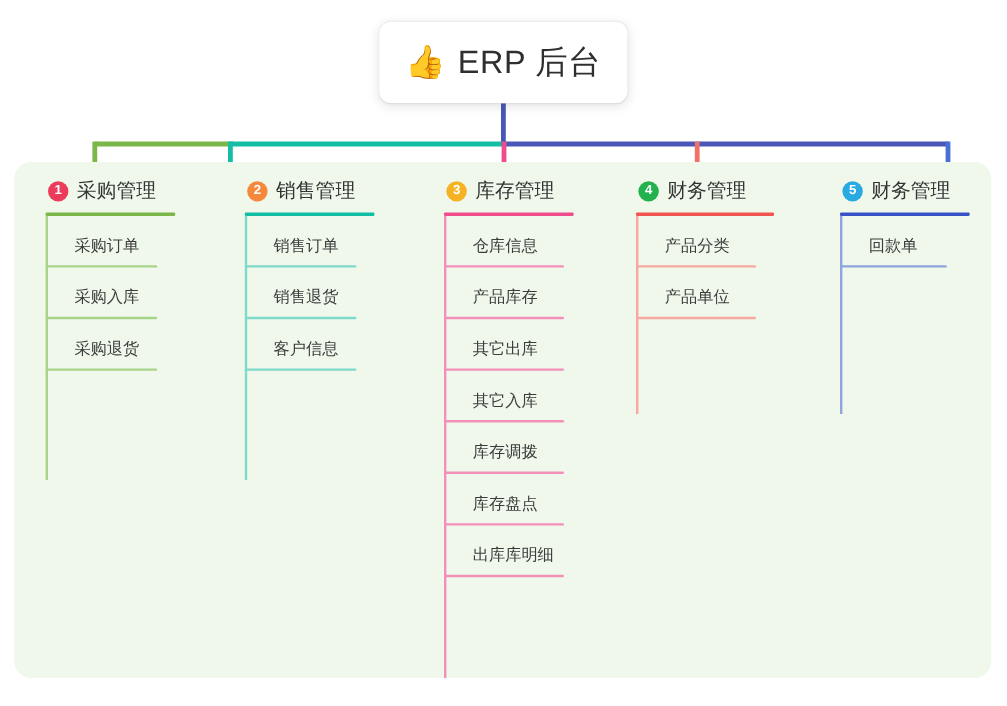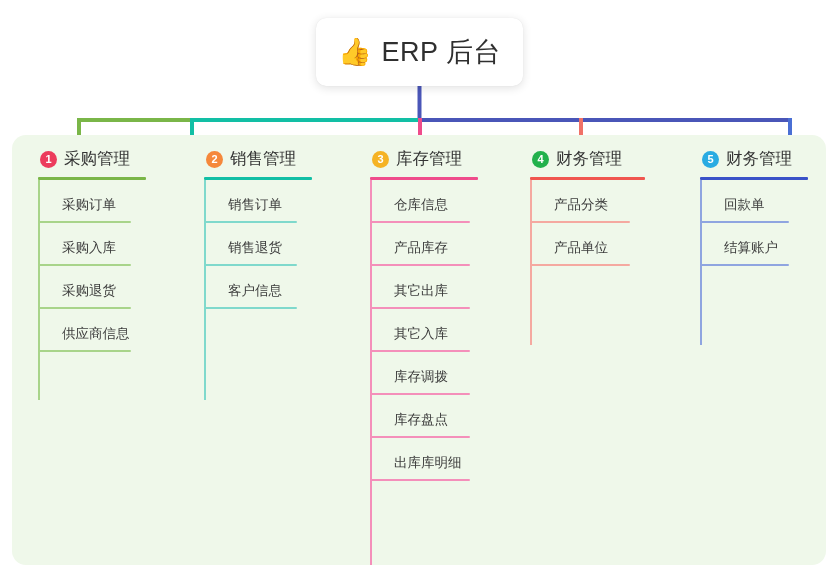--- a/index.html
+++ b/index.html
@@ -168,24 +168,20 @@
           <div class="item-rule" style="width: 93px; background: rgb(168, 212, 138);"></div>
         </div>
         <div class="item">
           <span class="item-label">采购入库</span>
           <div class="item-rule" style="width: 93px; background: rgb(168, 212, 138);"></div>
         </div>
         <div class="item">
           <span class="item-label">采购退货</span>
           <div class="item-rule" style="width: 93px; background: rgb(168, 212, 138);"></div>
         </div>
-        <div class="item">
-          <span class="item-label">供应商信息</span>
-          <div class="item-rule" style="width: 93px; background: rgb(168, 212, 138);"></div>
-        </div>
       </div>
     </div>
     <div class="column" style="left: 204px;">
       <div class="col-head">
         <span class="badge" style="background: rgb(245, 136, 59);">2</span>
         <span class="col-title">销售管理</span>
       </div>
       <div class="head-rule" style="width: 108px; background: rgb(18, 191, 165);"></div>
       <div class="items">
         <div class="spine" style="background: rgb(127, 217, 204); height: 220px;"></div>
@@ -264,19 +260,15 @@
         <span class="badge" style="background: rgb(41, 171, 226);">5</span>
         <span class="col-title">财务管理</span>
       </div>
       <div class="head-rule" style="width: 108px; background: rgb(58, 82, 200);"></div>
       <div class="items">
         <div class="spine" style="background: rgb(143, 165, 224); height: 165px;"></div>
         <div class="item">
           <span class="item-label">回款单</span>
           <div class="item-rule" style="width: 89px; background: rgb(143, 165, 224);"></div>
         </div>
-        <div class="item">
-          <span class="item-label">结算账户</span>
-          <div class="item-rule" style="width: 89px; background: rgb(143, 165, 224);"></div>
-        </div>
       </div>
     </div>
   </div>
 
 </body></html>

